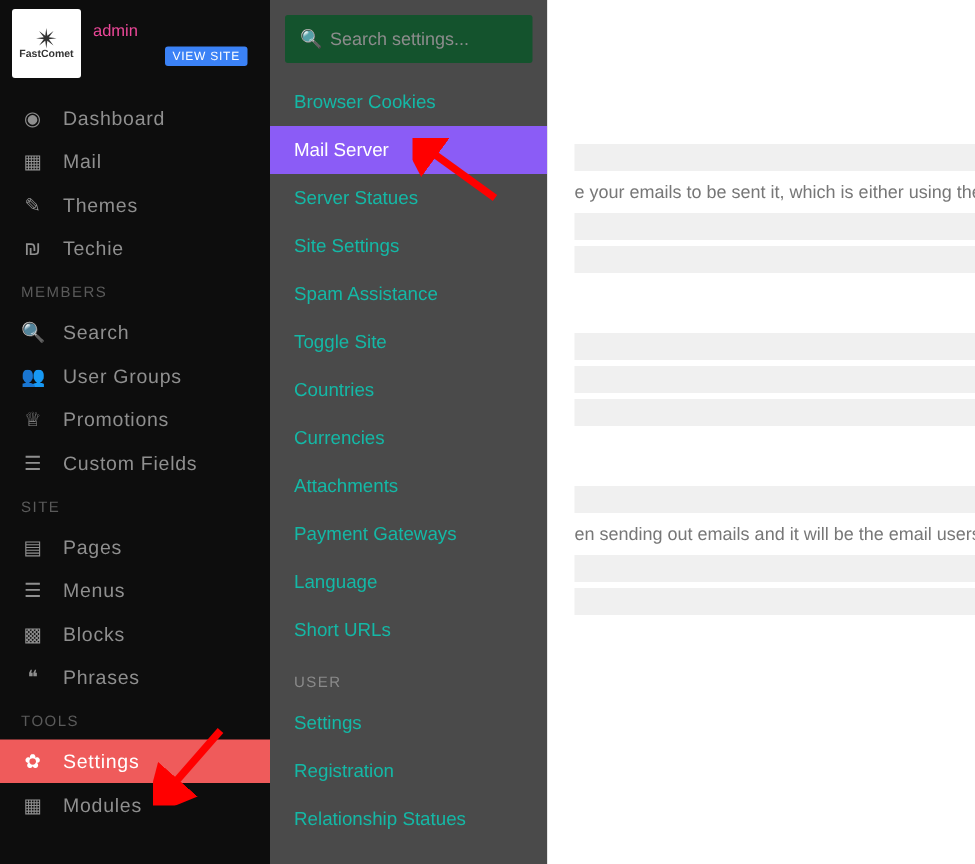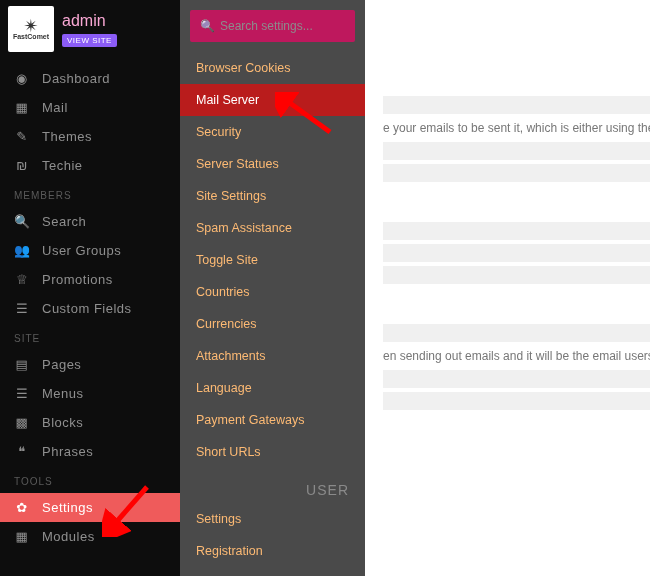--- a/index.html
+++ b/index.html
@@ -6,40 +6,40 @@
   html, body { width: 650px; height: 576px; overflow: hidden; font-family: Arial, Helvetica, sans-serif; font-size: 13px; }
   body { display: flex; background: #f3f3f3; }
 
   
   .sidebar { width: 180px; height: 576px; background: #0d0d0d; color: #8a8a8a; flex: 0 0 180px; position: relative; }
   .sb-header { display: flex; align-items: center; padding: 6px 8px 12px 8px; }
   .logo-box { width: 46px; height: 46px; background: #fff; border-radius: 2px; display: flex; flex-direction: column; align-items: center; justify-content: center; margin-right: 8px; }
   .logo-star { font-size: 18px; line-height: 14px; color: #333; }
   .logo-text { font-size: 7px; font-weight: bold; color: #333; }
   .admin-col { display: flex; flex-direction: column; }
-  .admin-name { color: #f9a8d4; font-size: 16px; margin-bottom: 4px; }
-  .view-site { background: #8b5cf6; color: #fff; font-size: 8px; letter-spacing: 0.5px; padding: 2px 5px; border-radius: 2px; width: fit-content; }
+  .admin-name { color: #ec4899; font-size: 11px; margin-bottom: 4px; }
+  .view-site { background: #3b82f6; color: #fff; font-size: 8px; letter-spacing: 0.5px; padding: 2px 5px; border-radius: 2px; width: fit-content; margin-left: 48px; }
 
   .sb-section-label { color: #5a5a5a; font-size: 10px; letter-spacing: 1px; padding: 10px 28px 6px 14px; }
   .sb-item { display: flex; align-items: center; padding: 7px 14px; color: #8f8f8f; cursor: pointer; font-size: 13px; letter-spacing: 0.5px; }
   .sb-item .ic { width: 16px; text-align: center; margin-right: 12px; font-size: 13px; color: #8f8f8f; }
   .sb-item.active { background: #ef5b5b; color: #fff; }
   .sb-item.active .ic { color: #fff; }
 
   
   .settings-panel { width: 185px; height: 576px; background: #4a4a4a; flex: 0 0 185px; position: relative; padding-top: 10px; }
   .search-wrap { margin: 0 10px 10px 10px; }
-  .search-box { width: 100%; background: #be185d; border: none; padding: 9px 10px 9px 30px; color: #bdbdbd; font-size: 12px; border-radius: 2px; }
+  .search-box { width: 100%; background: #14532d; border: none; padding: 9px 10px 9px 30px; color: #bdbdbd; font-size: 12px; border-radius: 2px; }
   .search-box::placeholder { color: #8c8c8c; }
   .search-wrap { position: relative; }
   .search-ic { position: absolute; left: 10px; top: 9px; color: #8c8c8c; font-size: 12px; }
 
-  .sp-item { padding: 9px 16px; color: #fdba74; font-size: 12.5px; cursor: pointer; }
-  .sp-item.active { background: #b91c1c; color: #fff; }
-  .sp-label { padding: 14px 16px 5px 16px; color: #8a8a8a; font-size: 14px; letter-spacing: 1px; text-align: right; }
+  .sp-item { padding: 9px 16px; color: #14b8a6; font-size: 12.5px; cursor: pointer; }
+  .sp-item.active { background: #8b5cf6; color: #fff; }
+  .sp-label { padding: 14px 16px 5px 16px; color: #8a8a8a; font-size: 10px; letter-spacing: 1px; }
 
   
   .scroll-wrap { position: absolute; top: 0; right: -13px; width: 13px; height: 576px; background: #efefef; border-left: 1px solid #cfcfcf; }
   .scroll-up, .scroll-down { height: 14px; display: flex; align-items: center; justify-content: center; font-size: 8px; color: #666; background:#efefef; }
   .scroll-track { height: calc(576px - 28px); background: #efefef; position: relative; }
   .scroll-thumb { position: absolute; top: 0; left: 1px; width: 11px; height: 330px; background: #c8c8c8; border:1px solid #b8b8b8; }
   .scroll-grip { position: absolute; right: -0px; top: 160px; width:13px; display:flex; flex-direction:column; align-items:center; gap:1px;}
   .scroll-grip span{ width:7px; height:1px; background:#888;}
 
   
@@ -134,30 +134,29 @@
 </div>
 
 <div class="settings-panel">
   <div class="search-wrap">
     <span class="search-ic">🔍</span>
     <input class="search-box" placeholder="Search settings..." style="">
   </div>
 
   <div class="sp-item">Browser Cookies</div>
   <div class="sp-item active">Mail Server</div>
-  <div class="sp-item">Security</div>
   <div class="sp-item">Server Statues</div>
   <div class="sp-item">Site Settings</div>
   <div class="sp-item">Spam Assistance</div>
   <div class="sp-item">Toggle Site</div>
   <div class="sp-item">Countries</div>
   <div class="sp-item">Currencies</div>
   <div class="sp-item">Attachments</div>
+  <div class="sp-item">Payment Gateways</div>
   <div class="sp-item">Language</div>
-  <div class="sp-item">Payment Gateways</div>
   <div class="sp-item">Short URLs</div>
 
   <div class="sp-label">USER</div>
   <div class="sp-item">Settings</div>
   <div class="sp-item">Registration</div>
   <div class="sp-item">Relationship Statues</div>
 
   <div class="scroll-wrap">
     <div class="scroll-up">▲</div>
     <div class="scroll-track">

